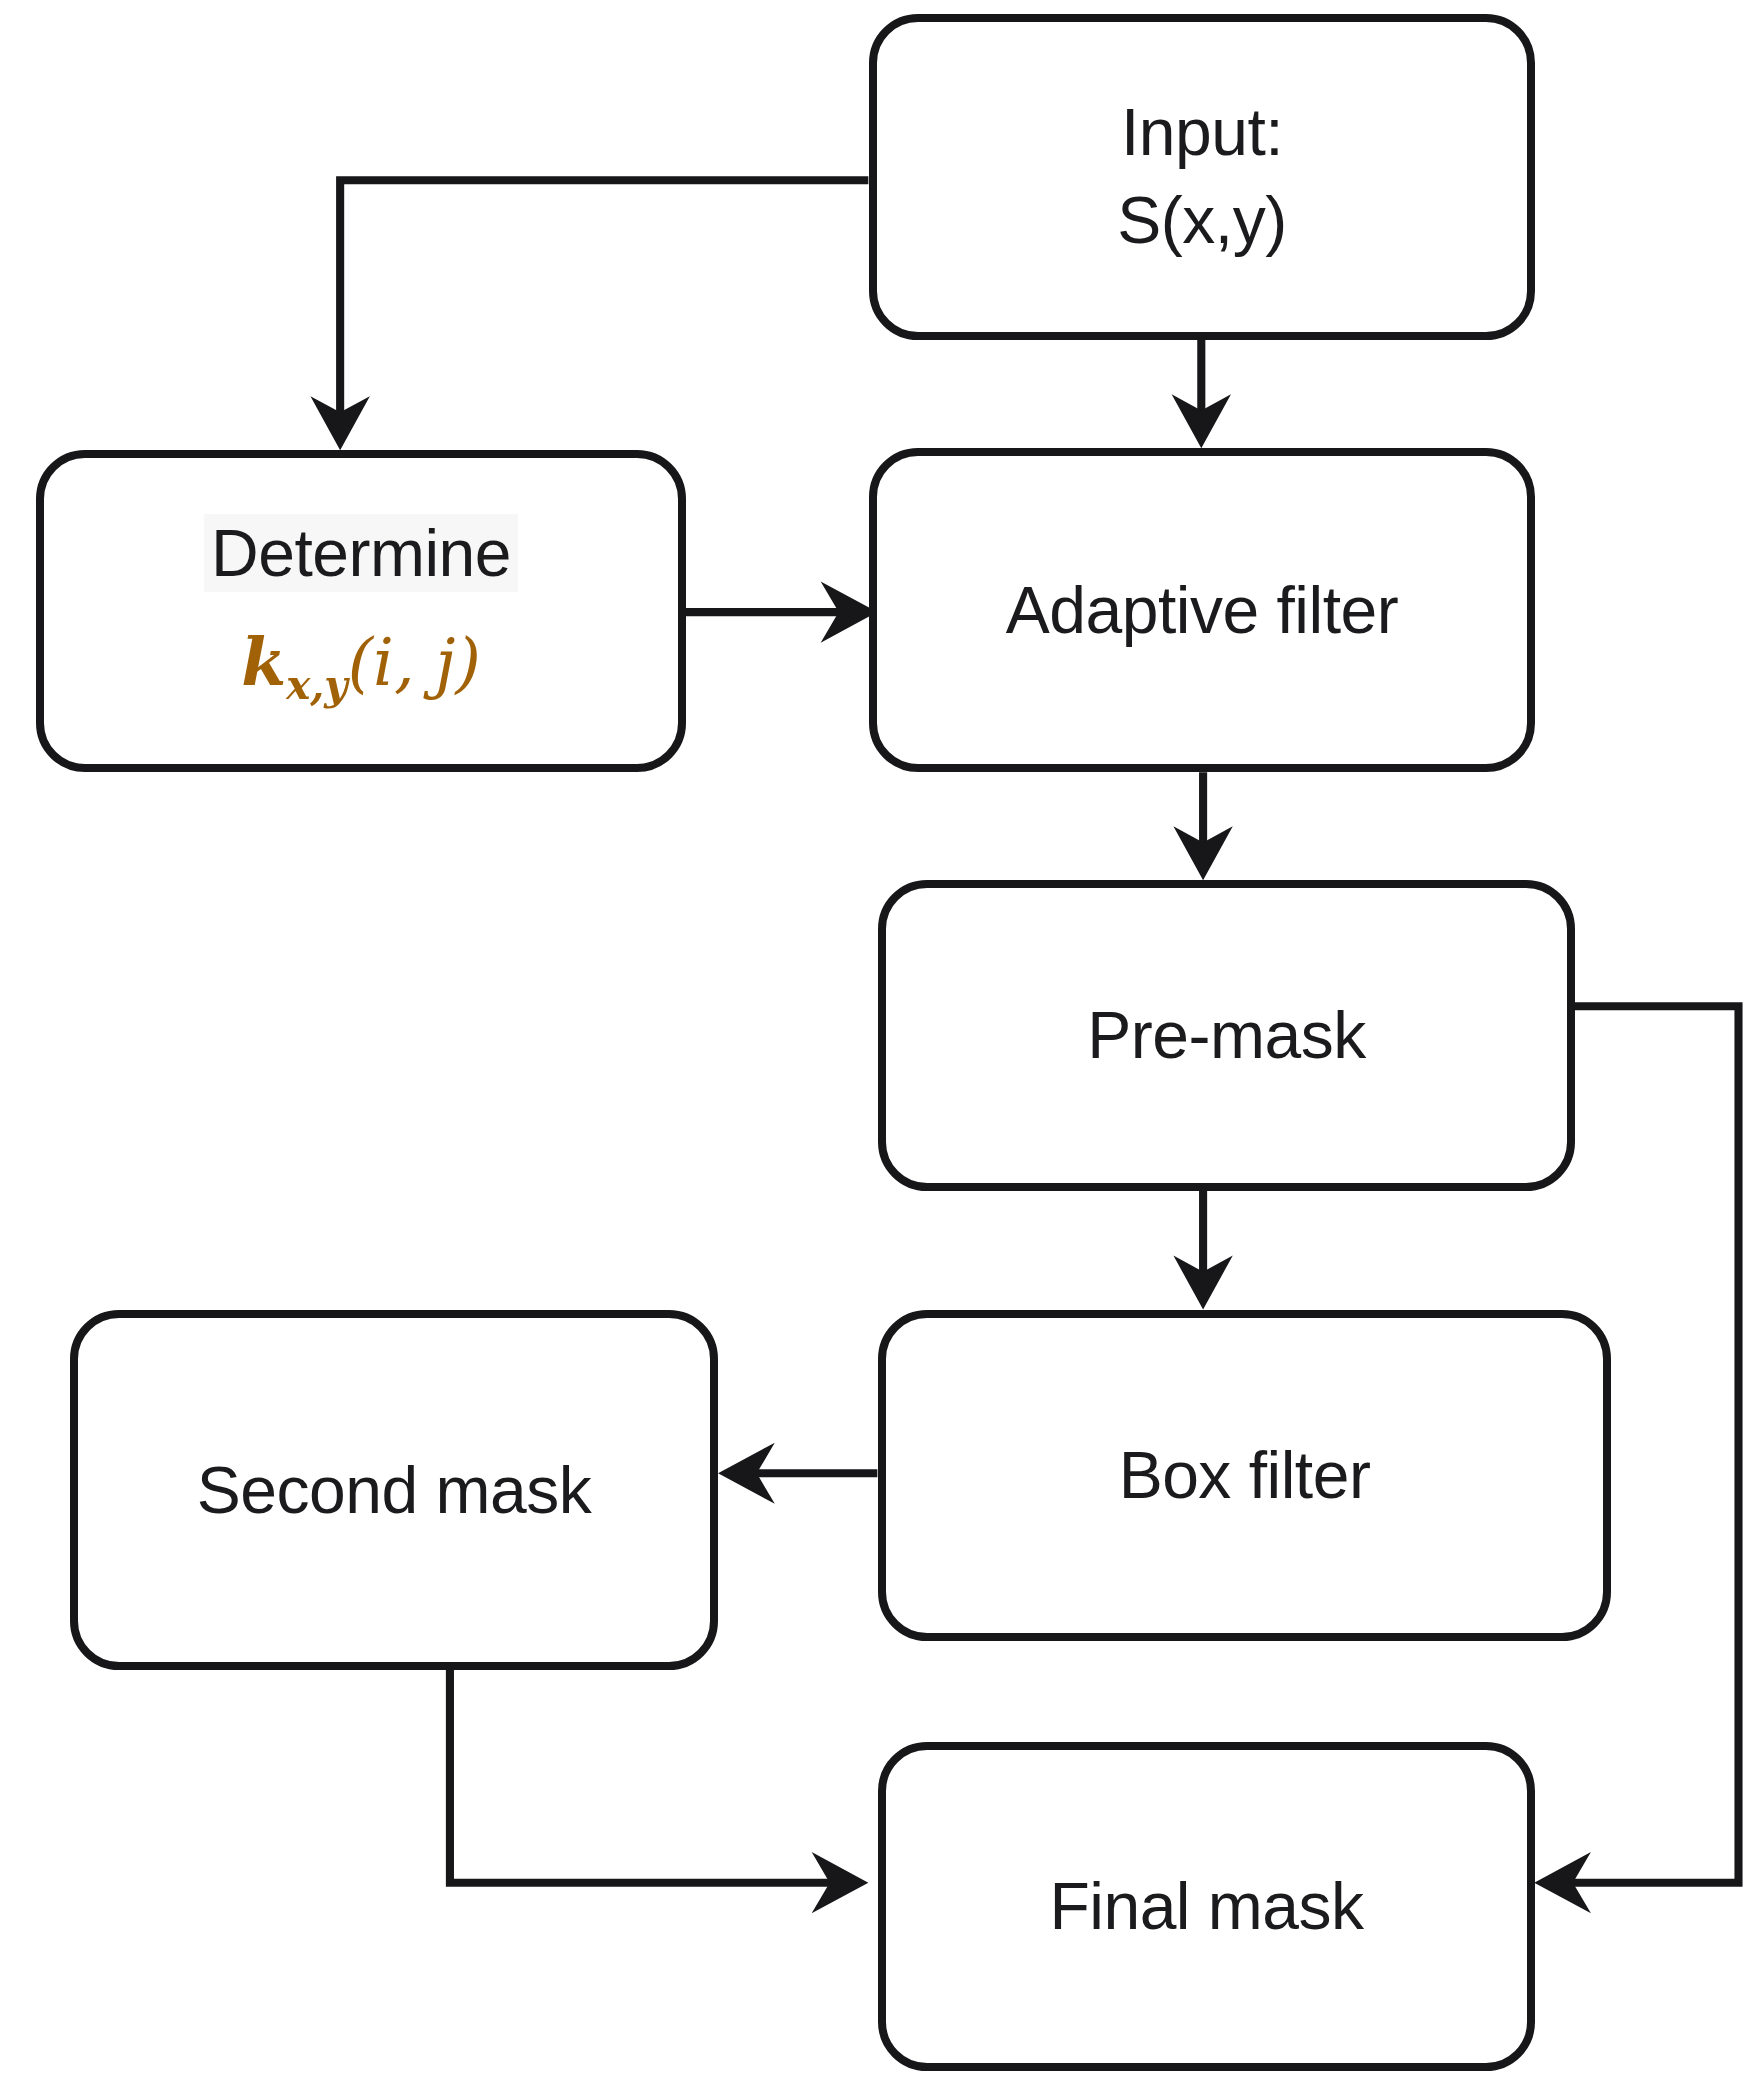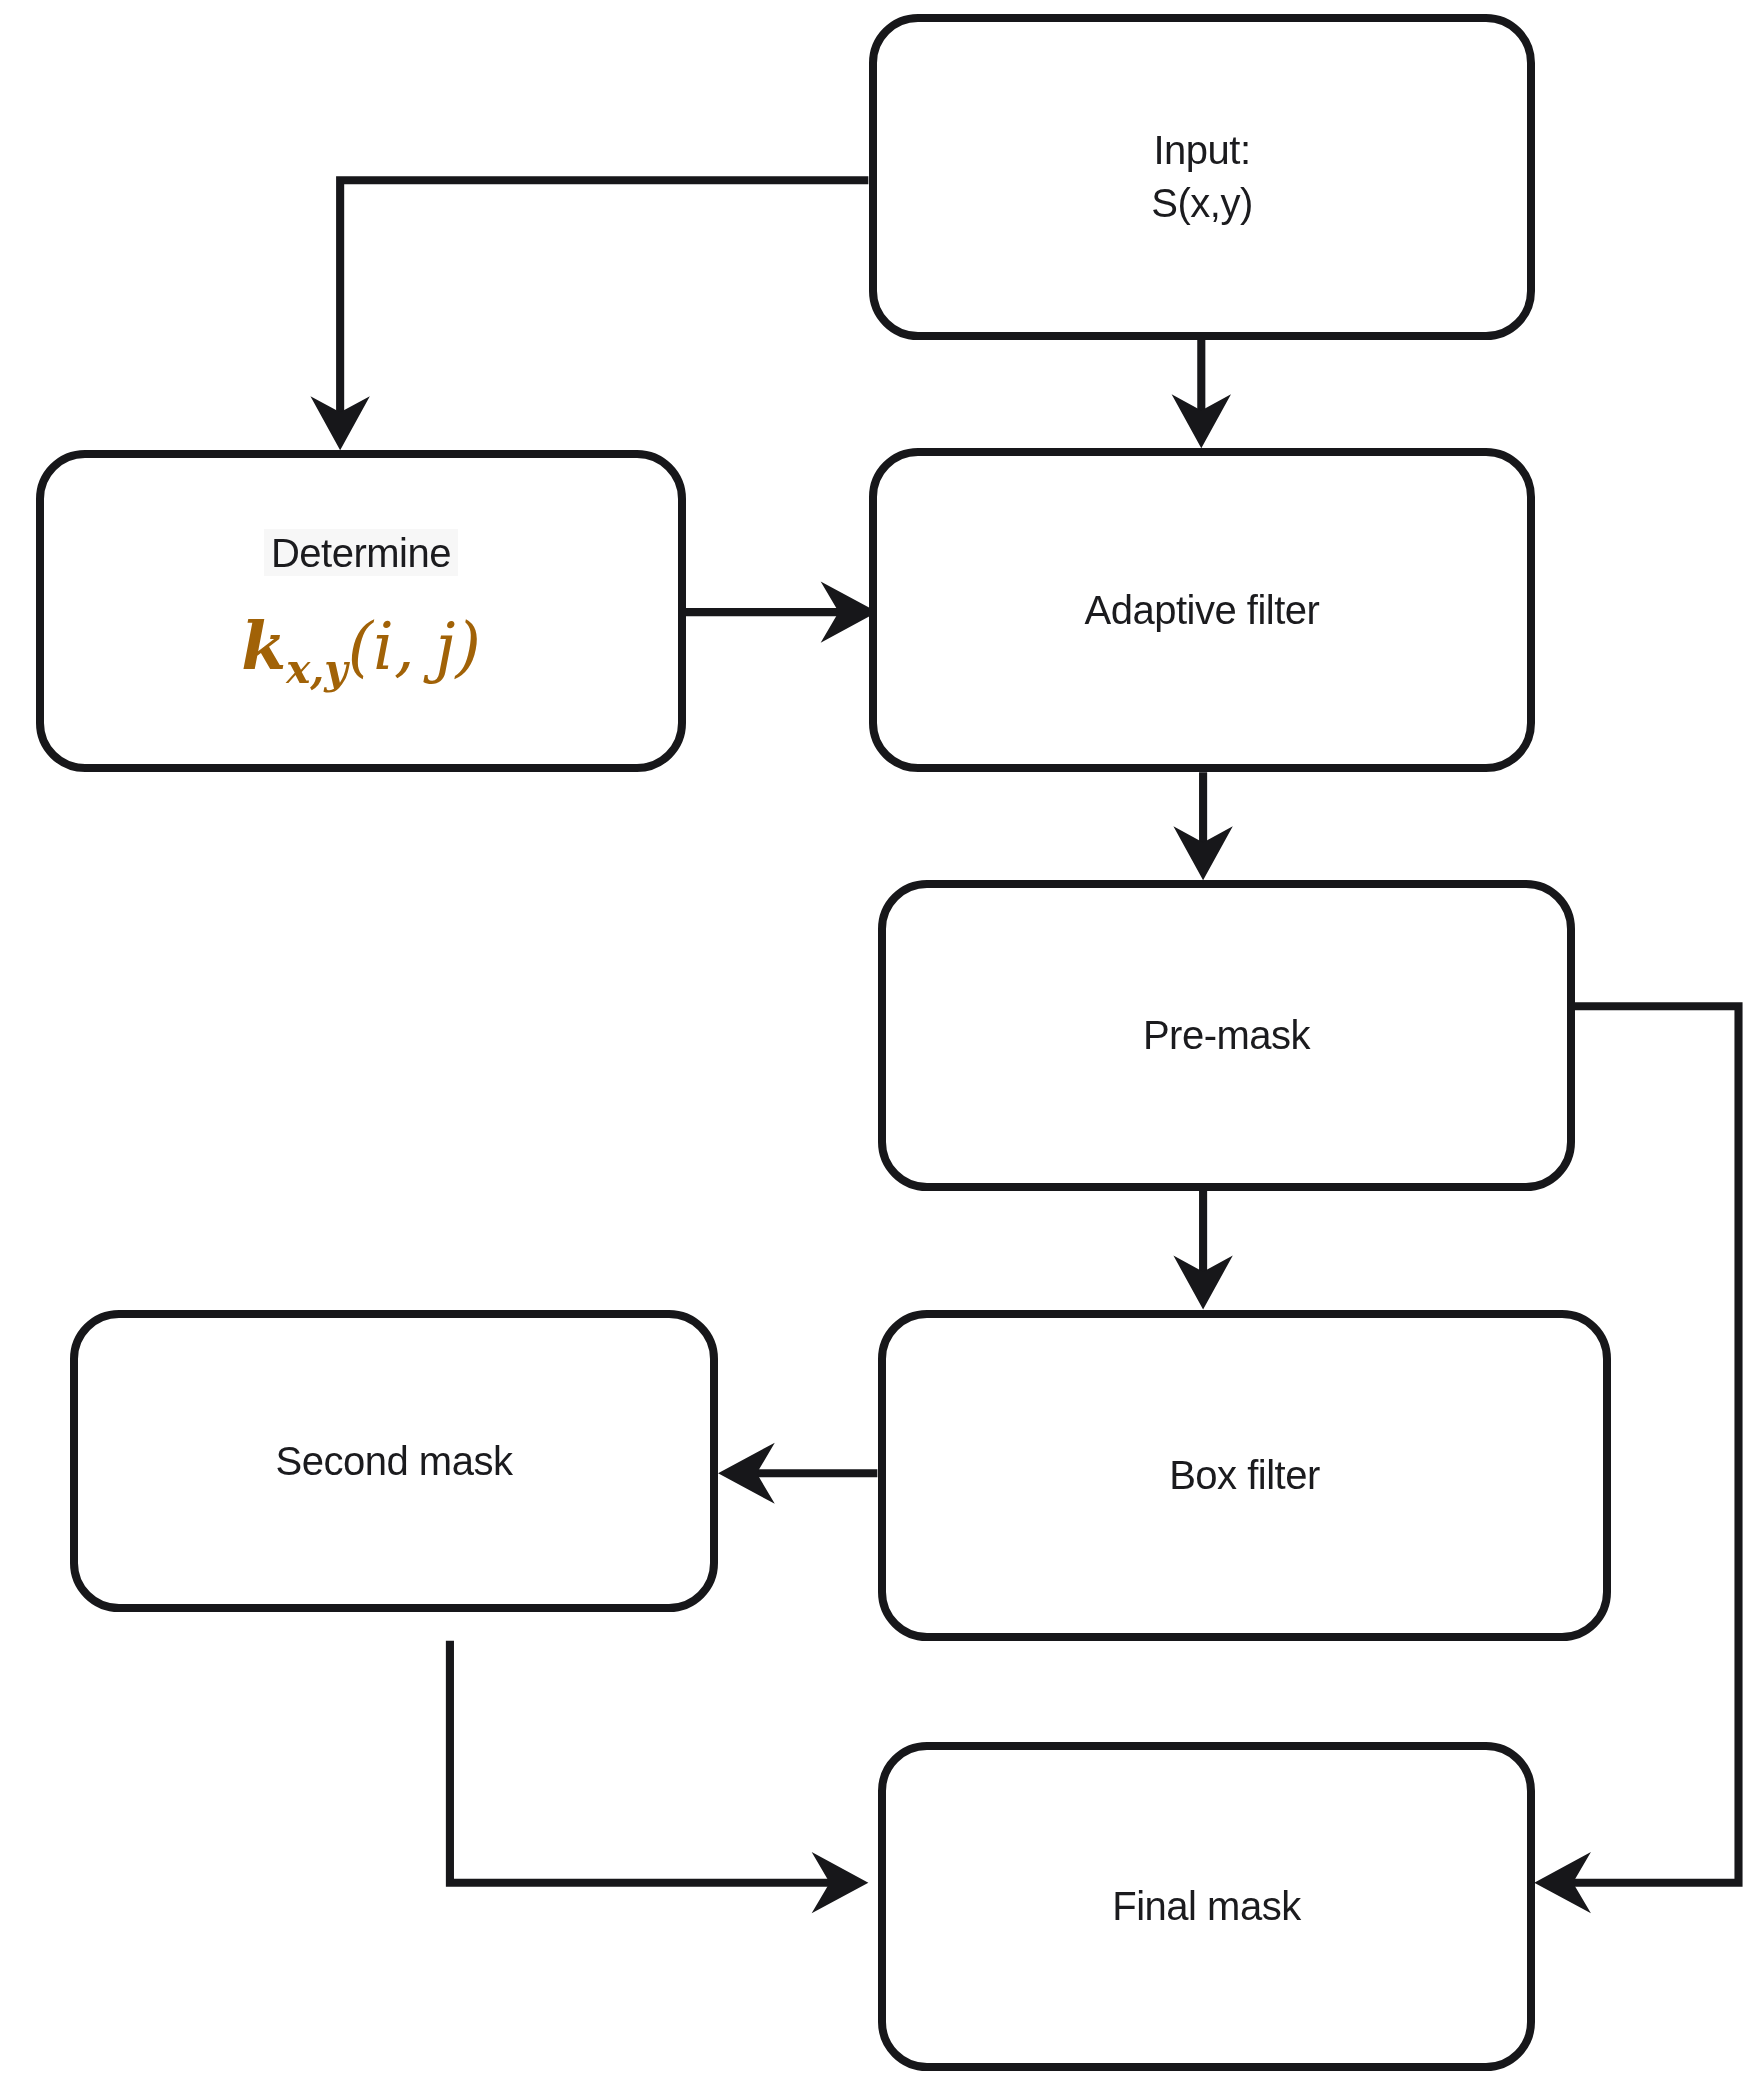--- a/index.html
+++ b/index.html
@@ -31,21 +31,21 @@
     border-radius: 49px;
     background: #ffffff;
     display: flex;
     flex-direction: column;
     align-items: center;
     justify-content: center;
     text-align: center;
   }
   .node-label {
     font-family: "Liberation Sans", sans-serif;
-    font-size: 40px;
+    font-size: 66px;
     line-height: 1.22;
     color: #1b1b1e;
     letter-spacing: -0.5px;
     white-space: nowrap;
   }
   .node-label.two-line {
     line-height: 1.32;
   }
   .label-highlight {
     background: #f7f7f7;
@@ -67,21 +67,21 @@
   }
   .math-label .paren {
     font-style: italic;
     font-weight: normal;
   }
   
   #node-input        { left: 869px;  top: 13.5px;   width: 666px; height: 326px; }
   #node-determine    { left: 36px;   top: 450px;  width: 650px; height: 322px; }
   #node-adaptive     { left: 869px;  top: 448px;  width: 666px; height: 324px; }
   #node-premask      { left: 878px;  top: 880px;  width: 697px; height: 311px; }
-  #node-secondmask   { left: 70px;   top: 1310px; width: 648px; height: 302px; }
+  #node-secondmask   { left: 70px;   top: 1310px; width: 648px; height: 360px; }
   #node-boxfilter    { left: 878px;  top: 1310px; width: 733px; height: 331px; }
   #node-finalmask    { left: 878px;  top: 1742px; width: 657px; height: 329px; }
 </style>
 </head>
 <body>
 
 <div id="canvas">
 
   <svg id="flow-svg" viewBox="0 0 1957 2321" aria-hidden="true">
     <g fill="none" stroke="#17171a" stroke-width="9" stroke-linecap="butt" stroke-linejoin="miter">

